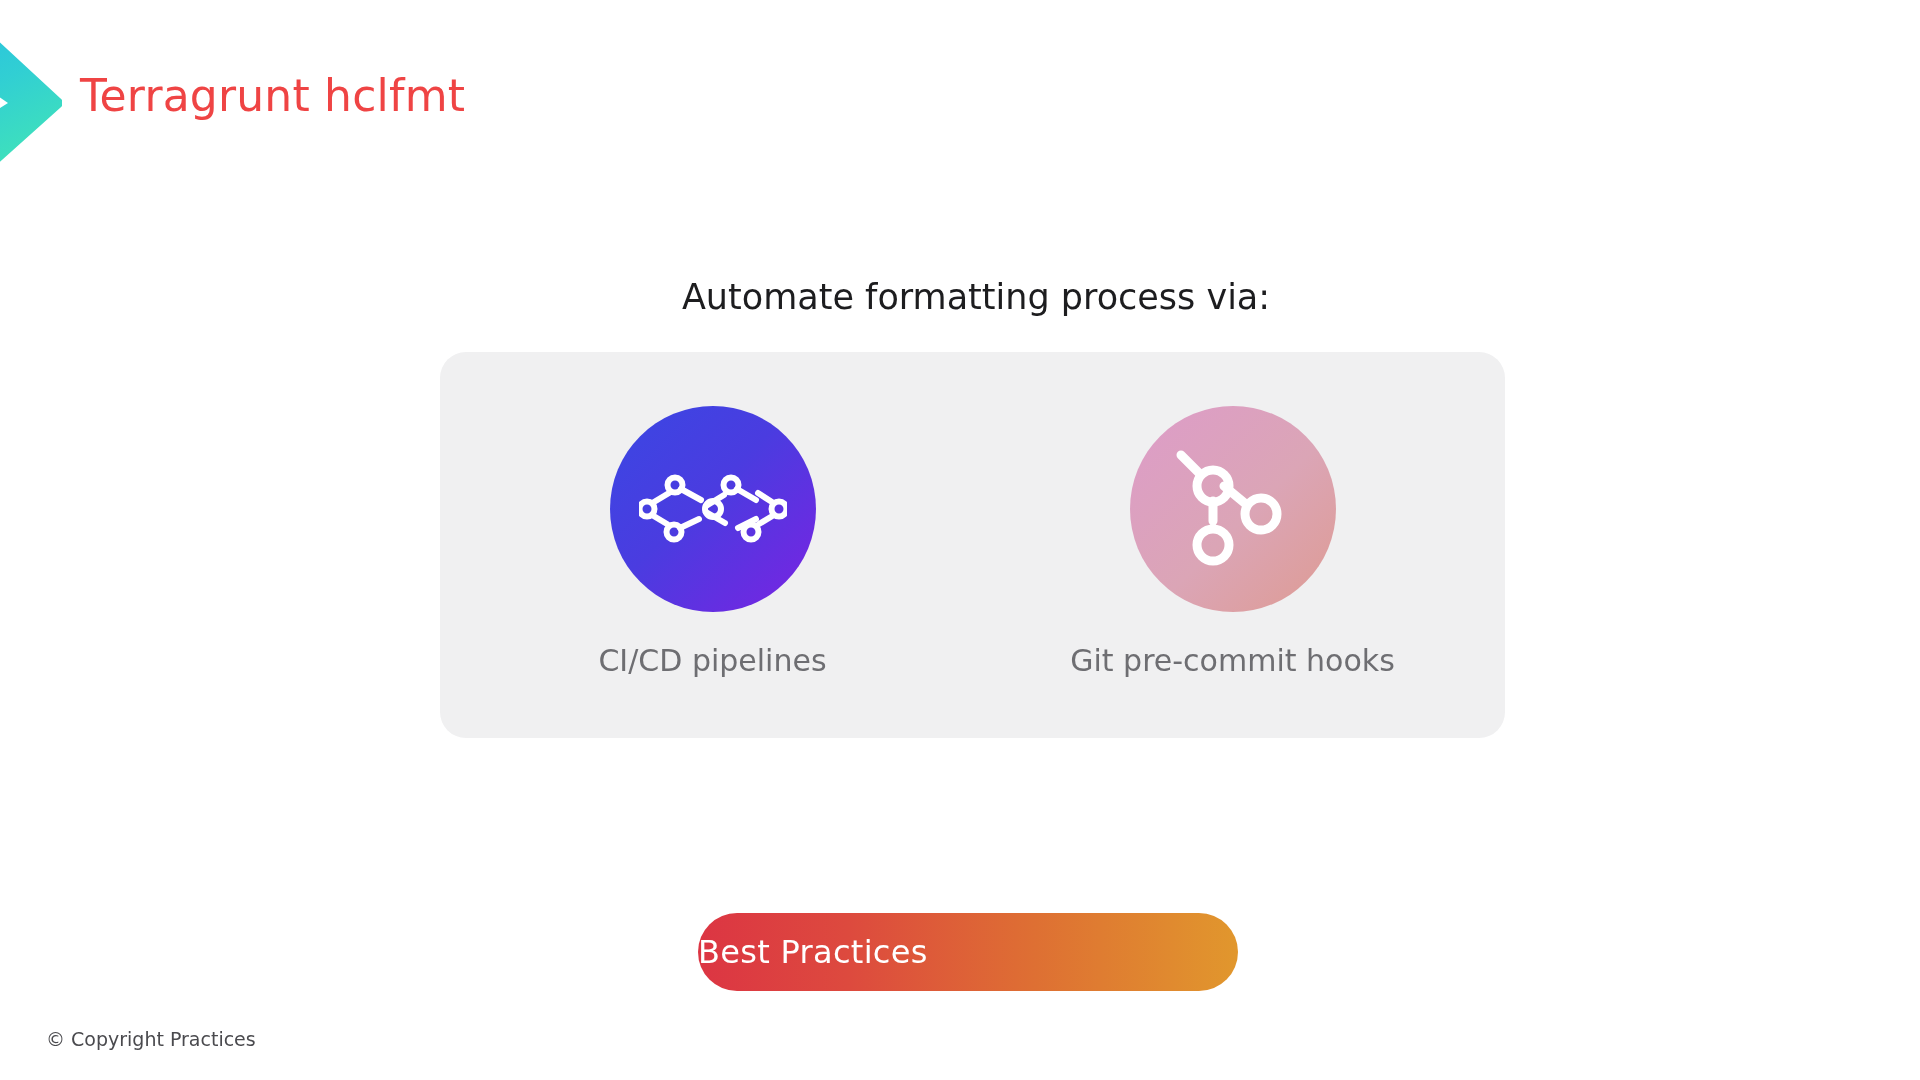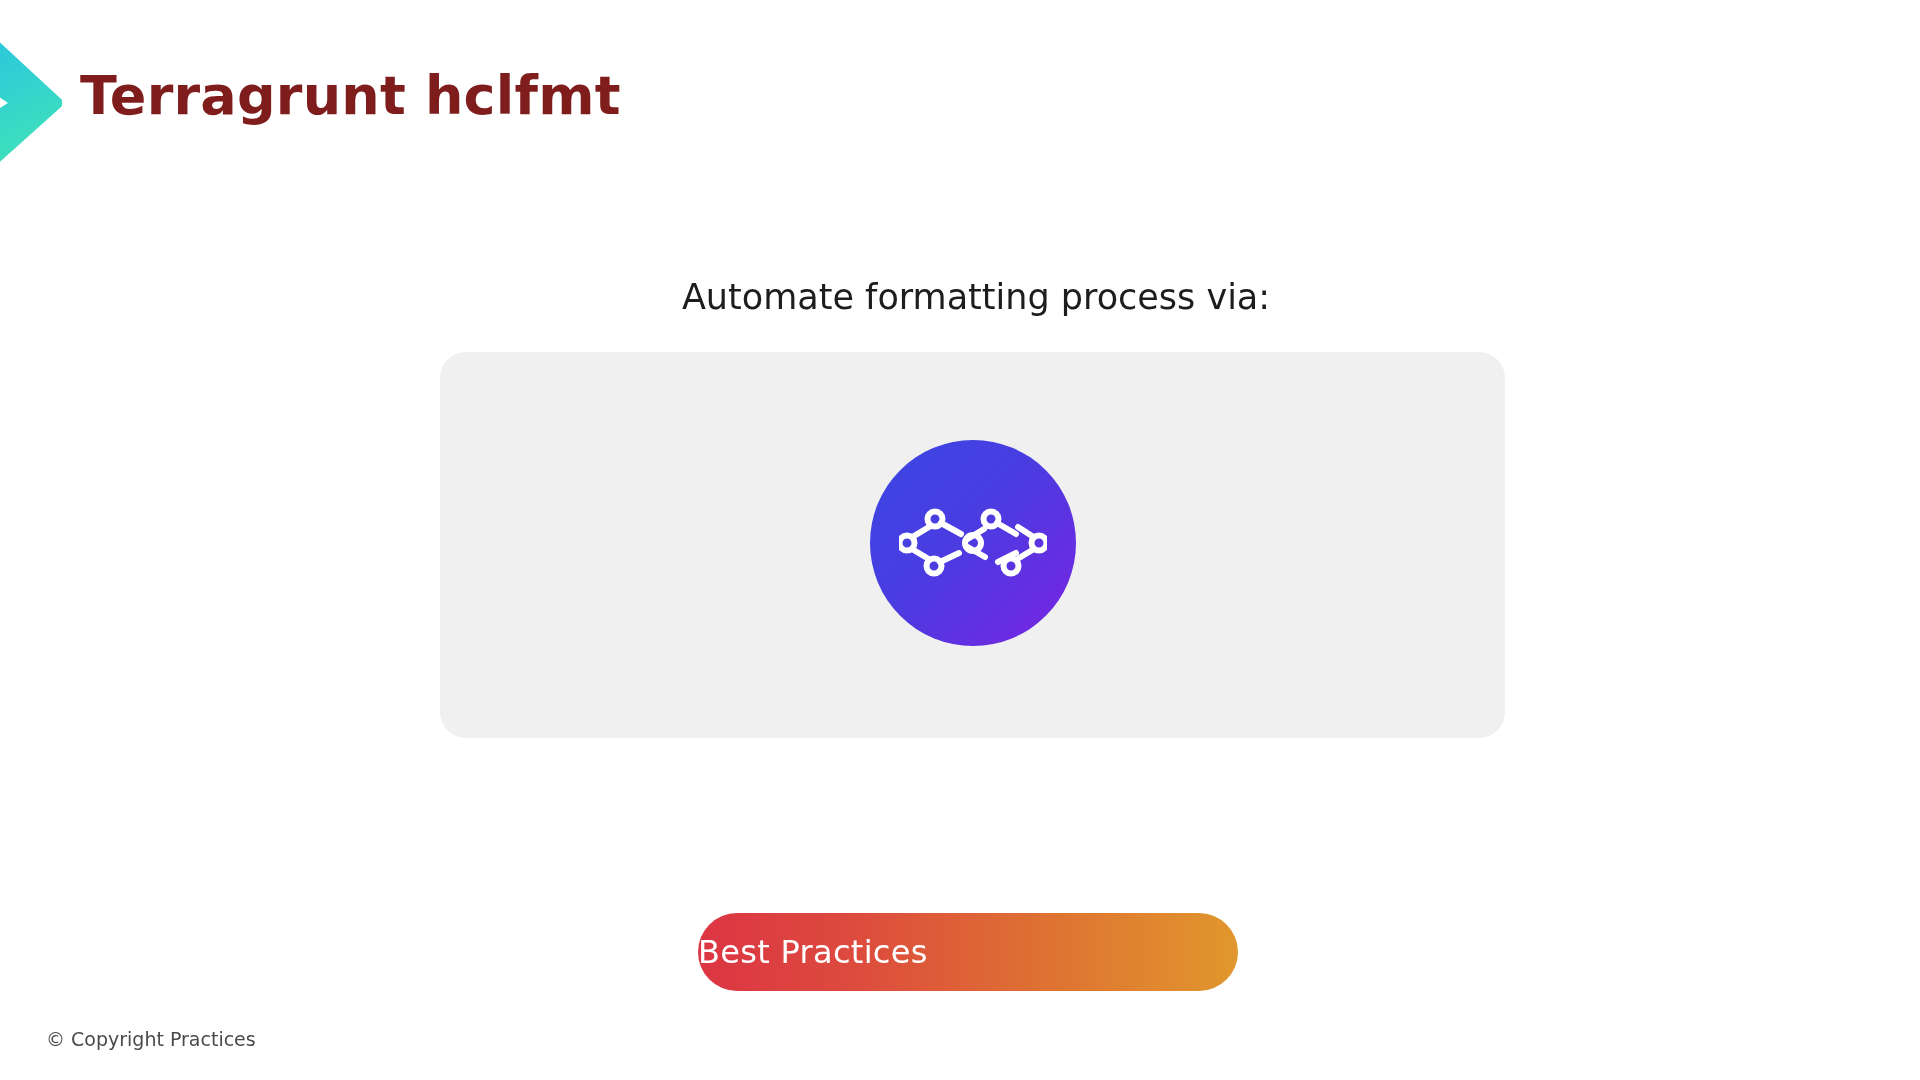--- a/index.html
+++ b/index.html
@@ -35,24 +35,24 @@
     pointer-events: none;
   }
   .brand-chevron svg {
     display: block;
   }
 
   .page-title {
     position: absolute;
     left: 80px;
     top: 62px;
-    font-size: 54px;
+    font-size: 44px;
     line-height: 68px;
-    font-weight: 700;
-    color: #7f1d1d;
+    font-weight: 400;
+    color: #ef4444;
     letter-spacing: 0.2px;
     white-space: nowrap;
   }
 
   
   .content {
     position: absolute;
     top: 0;
     left: 0;
     width: 1920px;
@@ -207,22 +207,40 @@
 
             <circle cx="36" cy="23" r="7.5"></circle>
             <circle cx="8" cy="47" r="7.5"></circle>
             <circle cx="35" cy="70" r="7.5"></circle>
             <circle cx="74" cy="47" r="8"></circle>
             <circle cx="92" cy="23" r="7.5"></circle>
             <circle cx="112" cy="70" r="7.5"></circle>
             <circle cx="140" cy="47" r="7.5"></circle>
           </svg>
         </div>
+        <div class="method-label">CI/CD pipelines</div>
       </div>
 
+      <div class="method-item">
+        <div class="method-badge git">
+          <svg width="120" height="124" viewBox="0 0 120 124" xmlns="http://www.w3.org/2000/svg" fill="none" stroke="#ffffff" stroke-width="9" stroke-linecap="round" stroke-linejoin="round">
+
+            <path d="M 8 8 L 28 28"></path>
+
+            <path d="M 51 39 L 74 58"></path>
+
+            <path d="M 40 54 L 40 74"></path>
+
+            <circle cx="40" cy="39" r="16"></circle>
+            <circle cx="88" cy="67" r="16"></circle>
+            <circle cx="40" cy="98" r="16"></circle>
+          </svg>
+        </div>
+        <div class="method-label">Git pre-commit hooks</div>
+      </div>
 
     </div>
   </div>
 
   <button class="cta-button">Best Practices</button>
 
   <div class="copyright">© Copyright Practices</div>
 
 </div>
 

